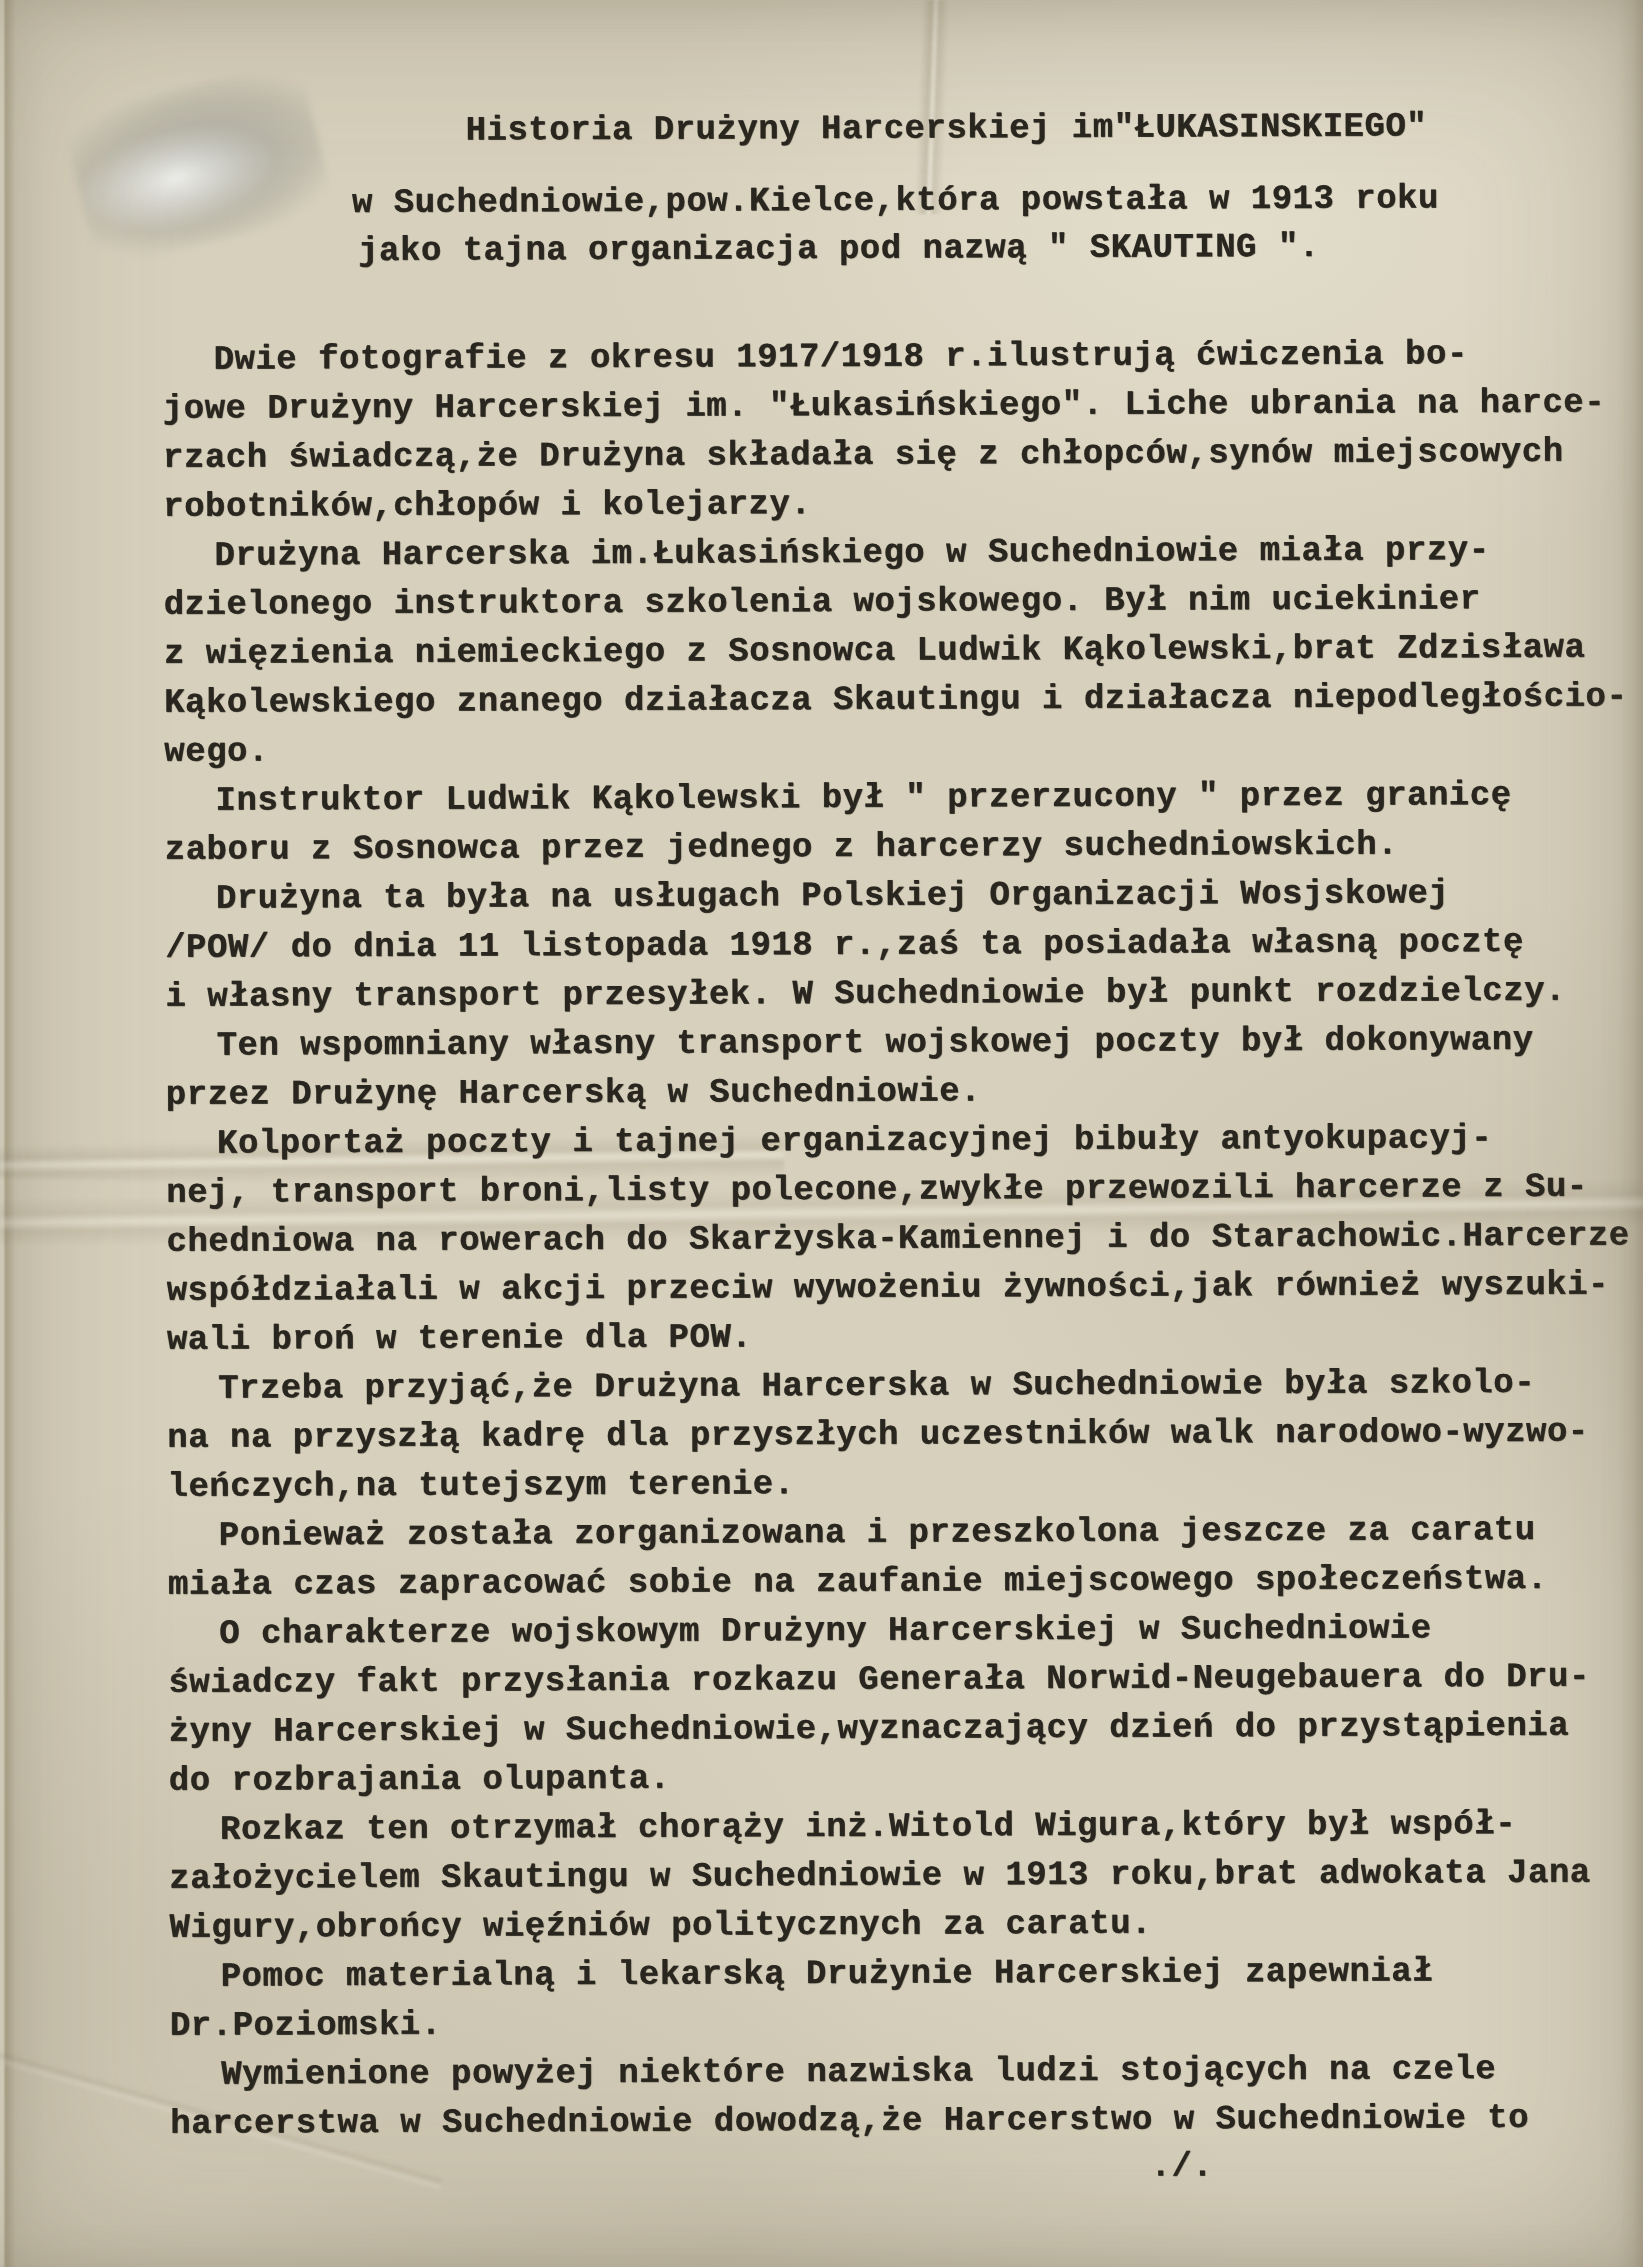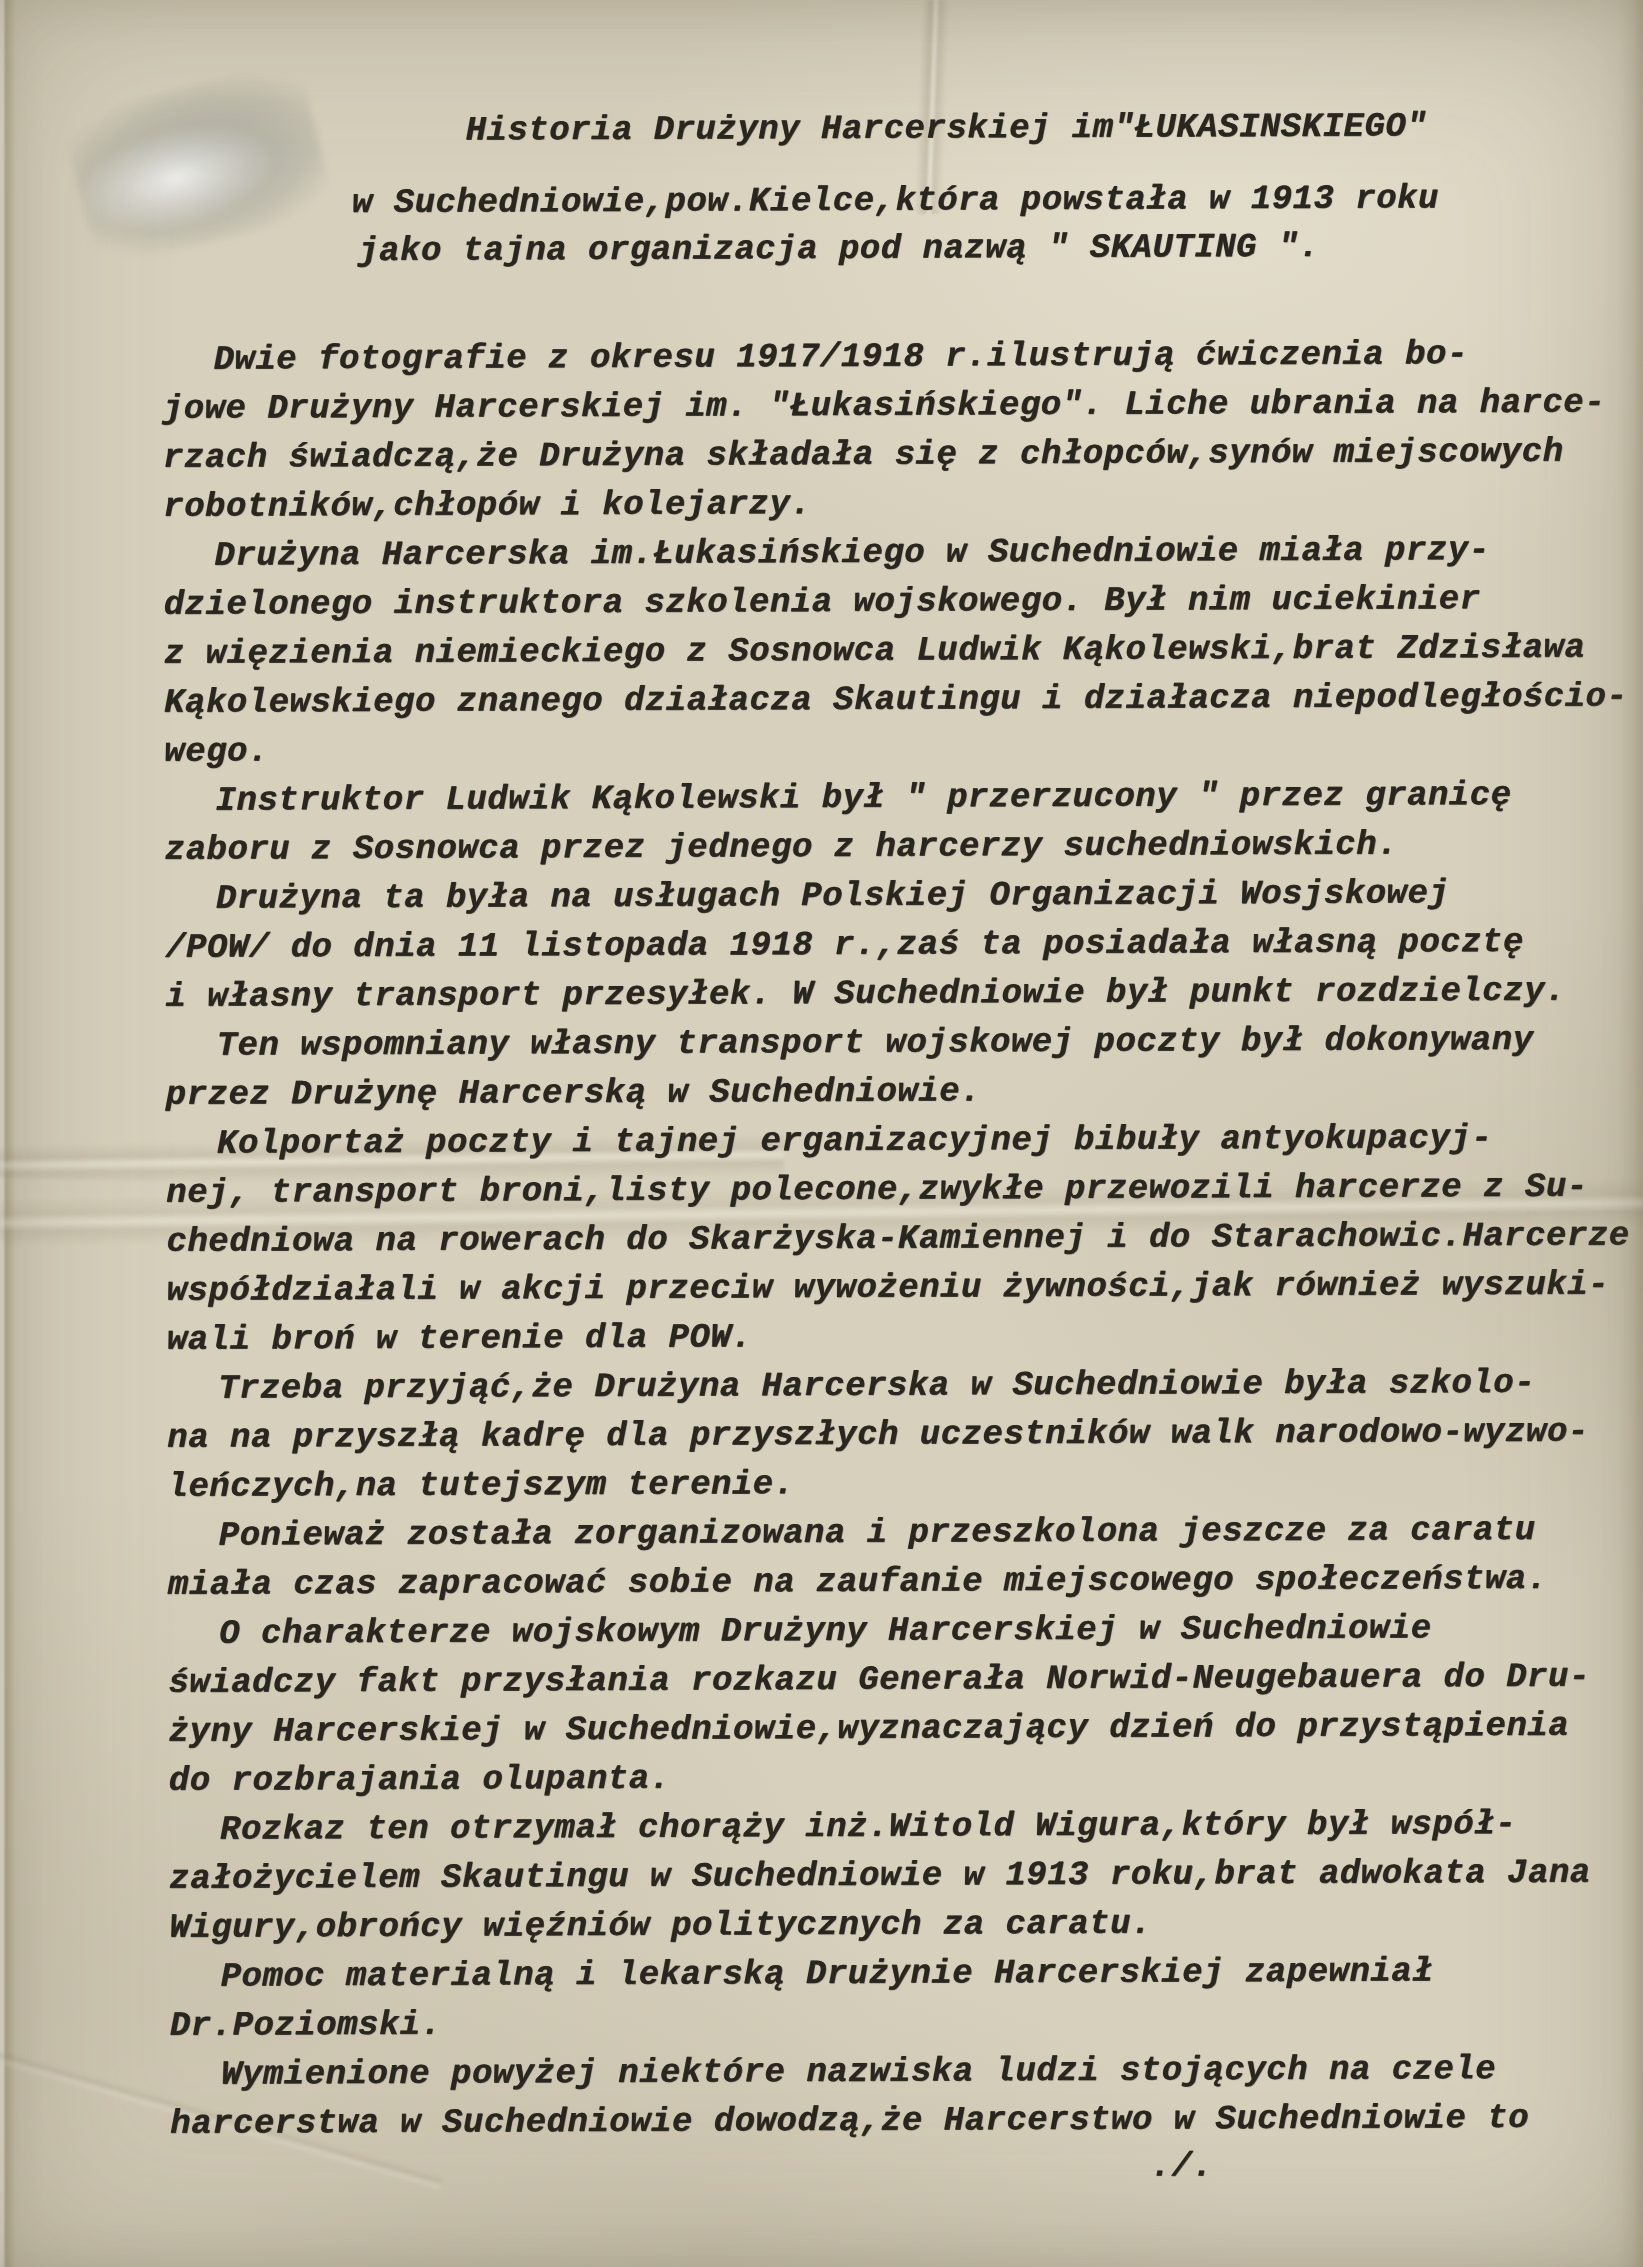--- a/index.html
+++ b/index.html
@@ -11,21 +11,20 @@
   .page {
     position: absolute; inset: 0;
     background-color: #d7d0bc;
     background-image:
       linear-gradient(90deg, #efead9 0px, #efead9 2.9px, rgba(150,138,108,.38) 5.9px, rgba(150,138,108,0) 15.7px),
       linear-gradient(270deg, rgba(128,116,90,.28) 0px, rgba(128,116,90,.10) 9.8px, rgba(128,116,90,0) 25.5px),
       radial-gradient(882px 549px at 74% 10%, rgba(236,231,215,.55), rgba(236,231,215,0) 70%),
       radial-gradient(980px 745px at 12% 88%, rgba(118,106,80,.12), rgba(118,106,80,0) 70%),
       radial-gradient(804px 510px at 92% 55%, rgba(124,112,86,.10), rgba(124,112,86,0) 70%),
       radial-gradient(686px 412px at 45% 99%, rgba(120,108,82,.10), rgba(120,108,82,0) 75%);
-    font-style: italic;
   }
   .page::after {
     content: ""; position: absolute; inset: 0; pointer-events: none;
     box-shadow: inset 0 0 167px rgba(90,80,56,.30), inset 0 0 45px rgba(90,80,56,.16);
   }
   .stain {
     position: absolute; left: 76px; top: 86px; width: 245px; height: 157px;
     background:
       radial-gradient(60% 45% at 40% 55%, rgba(250,250,248,.85), rgba(250,250,248,0) 70%),
       radial-gradient(80% 70% at 50% 50%, rgba(138,142,138,.65), rgba(138,142,138,.25) 60%, rgba(138,142,138,0) 80%);

